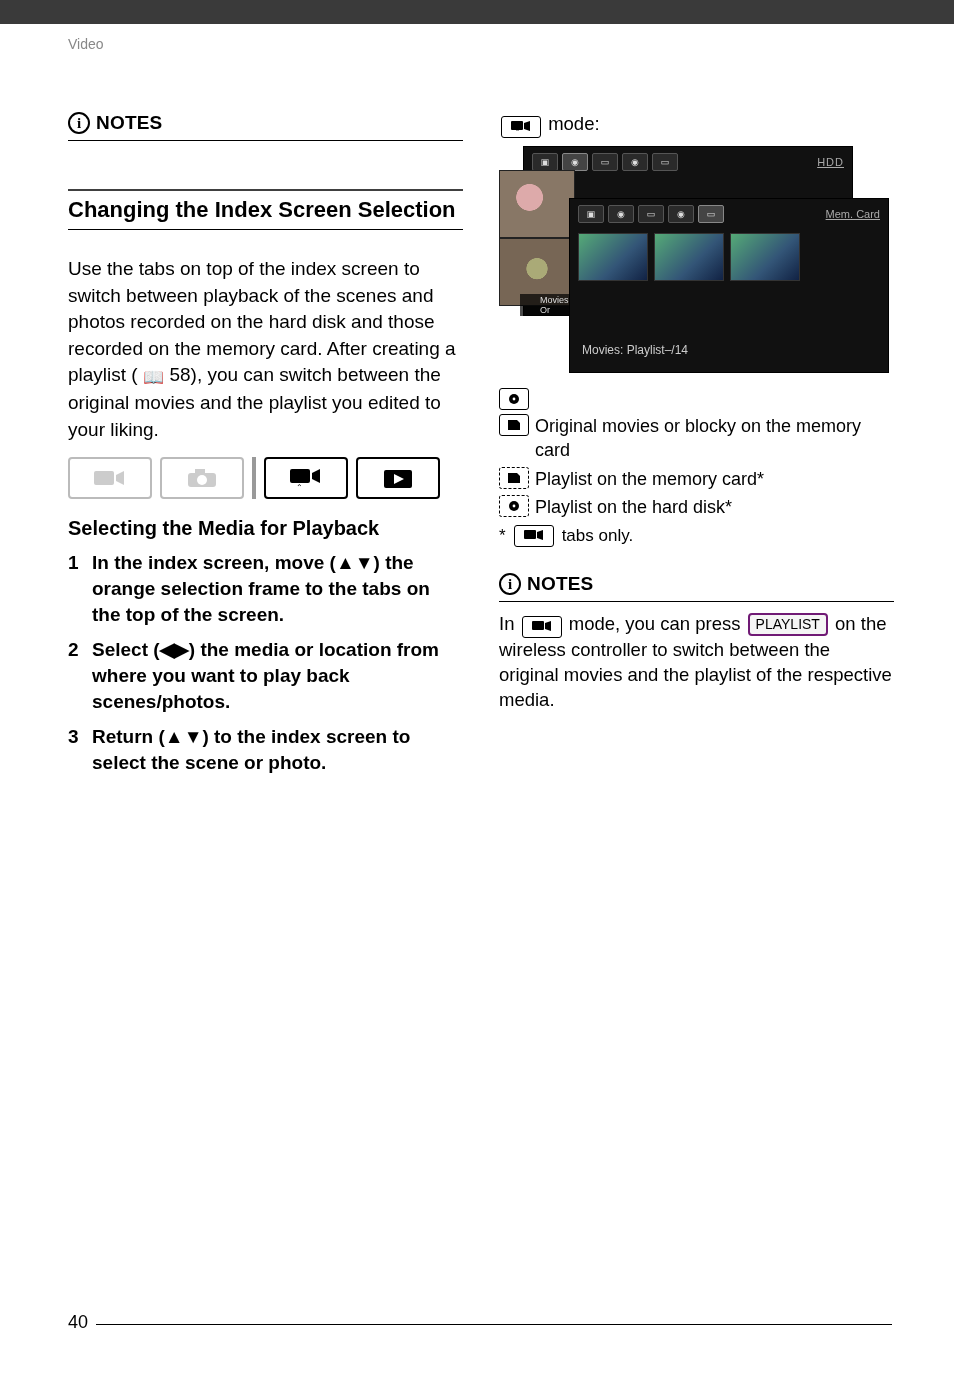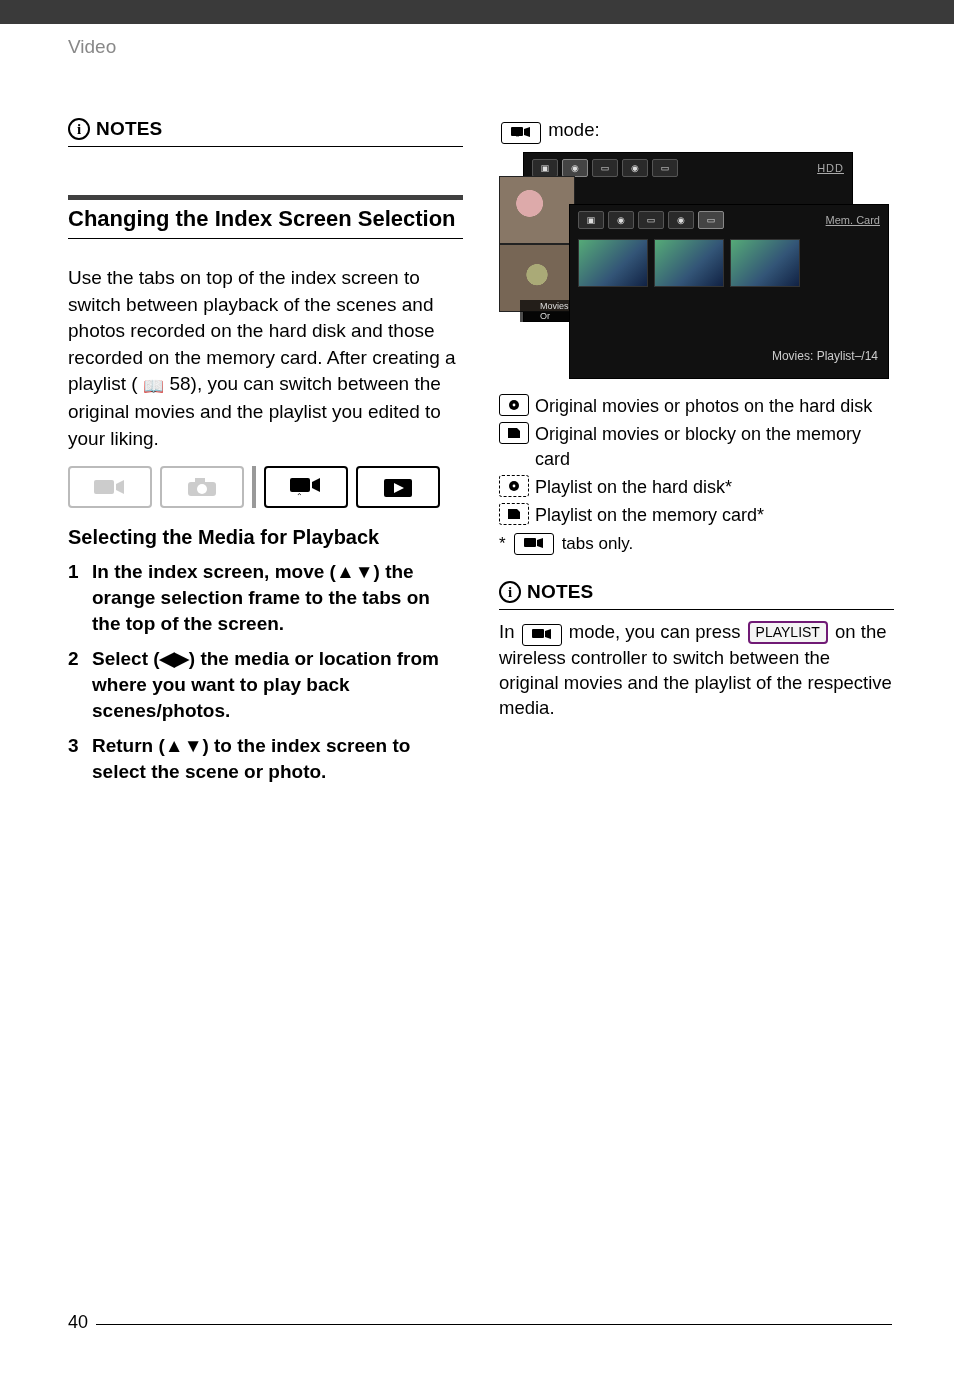--- a/index.html
+++ b/index.html
@@ -11,21 +11,21 @@
     position: relative;
     color: #000;
   }
   .topbar {
     background: #3a3a3a;
     height: 24px;
     width: 100%;
   }
   .header-label {
     color: #888;
-    font-size: 19px;
+    font-size: 14px;
     padding: 12px 0 0 68px;
   }
   .content {
     display: flex;
     padding: 60px 60px 0 68px;
     gap: 36px;
   }
   .col {
     flex: 1;
     min-width: 0;
@@ -61,21 +61,21 @@
   .para {
     font-size: 18.5px;
     line-height: 1.35;
     margin-bottom: 20px;
   }
   .sec-title {
     font-family: "Arial Narrow", Arial, sans-serif;
     font-stretch: condensed;
     font-weight: bold;
     font-size: 22px;
-    border-top: 5px solid #404040;
+    border-top: 2px solid #404040;
     border-bottom: 1px solid #000;
     padding: 6px 0 6px 0;
     margin-top: 48px;
     margin-bottom: 26px;
   }
   .body-para {
     font-size: 19px;
     line-height: 1.4;
     margin-bottom: 14px;
   }
@@ -186,21 +186,21 @@
     display: flex; gap: 6px; padding: 4px 8px;
   }
   .scr .thumb {
     width: 70px; height: 48px;
     background: linear-gradient(135deg,#5a7,#357 60%,#124);
     border: 1px solid #333;
   }
   .scr .caption {
     font-size: 12px; color: #ccc;
     padding: 8px 10px 4px 12px;
-    display: flex; justify-content: flex-end;
+    display: flex; justify-content: flex-start;
   }
   .side-thumb {
     position: absolute;
     left: 0; top: 24px;
     width: 76px; height: 150px;
     overflow: hidden;
   }
   .side-thumb .st1, .side-thumb .st2 {
     width: 76px; height: 68px;
     background: radial-gradient(circle at 40% 40%, #daa 0 22%, #876 23% 100%);
@@ -380,47 +380,46 @@
     </div>
 
     <div class="legend">
       <div class="legend-row">
         <div class="leg-icon">
             <svg viewBox="0 0 18 12">
               <circle cx="9" cy="6" r="5" fill="#000"></circle>
               <circle cx="9" cy="6" r="1.4" fill="#fff"></circle>
             </svg>
           </div>
-        <div>Original movies or photos on the hard disk</div>
       </div>
       <div class="legend-row">
         <div class="leg-icon">
             <svg viewBox="0 0 18 12">
               <path d="M3 1h9l3 3v7H3z" fill="#000"></path>
             </svg>
           </div>
         <div>Original movies or blocky on the memory card</div>
+      </div>
+      <div class="legend-row">
+        <div class="leg-icon dashed">
+            <svg viewBox="0 0 18 12">
+              <path d="M3 1h9l3 3v7H3z" fill="#000"></path>
+            </svg>
+          </div>
+        <div>Playlist on the memory card*</div>
       </div>
       <div class="legend-row">
         <div class="leg-icon dashed">
             <svg viewBox="0 0 18 12">
               <circle cx="9" cy="6" r="5" fill="#000"></circle>
               <circle cx="9" cy="6" r="1.4" fill="#fff"></circle>
             </svg>
           </div>
         <div>Playlist on the hard disk*</div>
       </div>
-      <div class="legend-row">
-        <div class="leg-icon dashed">
-            <svg viewBox="0 0 18 12">
-              <path d="M3 1h9l3 3v7H3z" fill="#000"></path>
-            </svg>
-          </div>
-        <div>Playlist on the memory card*</div>
-      </div>
     </div>
 
     <div class="foot-asterisk">
       <span>*</span>
       <span class="mode-pill">
         <svg viewBox="0 0 22 14">
             <rect x="1" y="1" width="12" height="9" rx="1" fill="#000"></rect>
             <polygon points="14,3 20,1 20,11 14,9" fill="#000"></polygon>
           </svg>
       </span>

